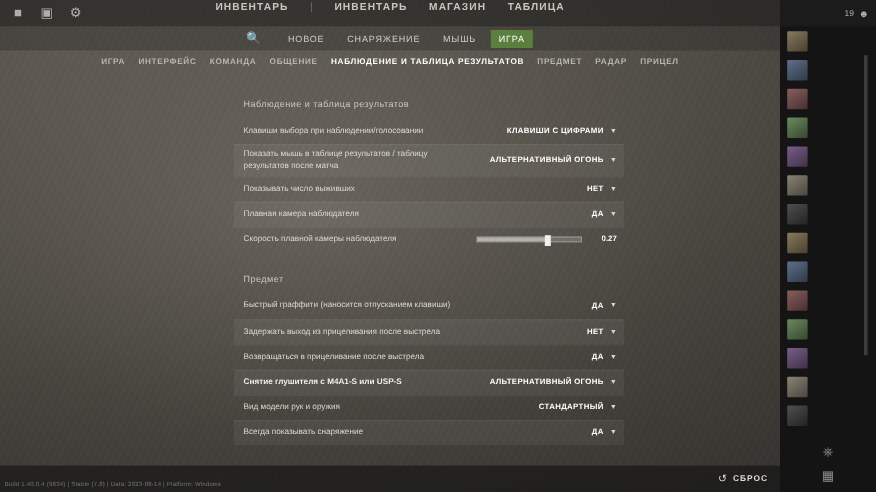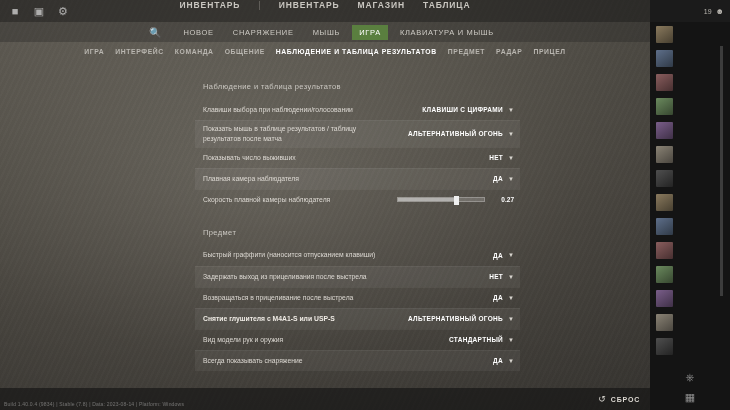--- a/index.html
+++ b/index.html
@@ -182,21 +182,20 @@
       <span class="topnav-item">ТАБЛИЦА</span>
     </div>
   </div>
 
   <div class="menurow">
     <span class="search-ico">🔍</span>
     <span class="menu-item">НОВОЕ</span>
     <span class="menu-item">СНАРЯЖЕНИЕ</span>
     <span class="menu-item">МЫШЬ</span>
     <span class="menu-item active">ИГРА</span>
-    <span class="menu-item">КЛАВИАТУРА И МЫШЬ</span>
   </div>
 
   <div class="subtabs">
     <span class="subtab">ИГРА</span>
     <span class="subtab">ИНТЕРФЕЙС</span>
     <span class="subtab">КОМАНДА</span>
     <span class="subtab">ОБЩЕНИЕ</span>
     <span class="subtab active">НАБЛЮДЕНИЕ И ТАБЛИЦА РЕЗУЛЬТАТОВ</span>
     <span class="subtab">ПРЕДМЕТ</span>
     <span class="subtab">РАДАР</span>

